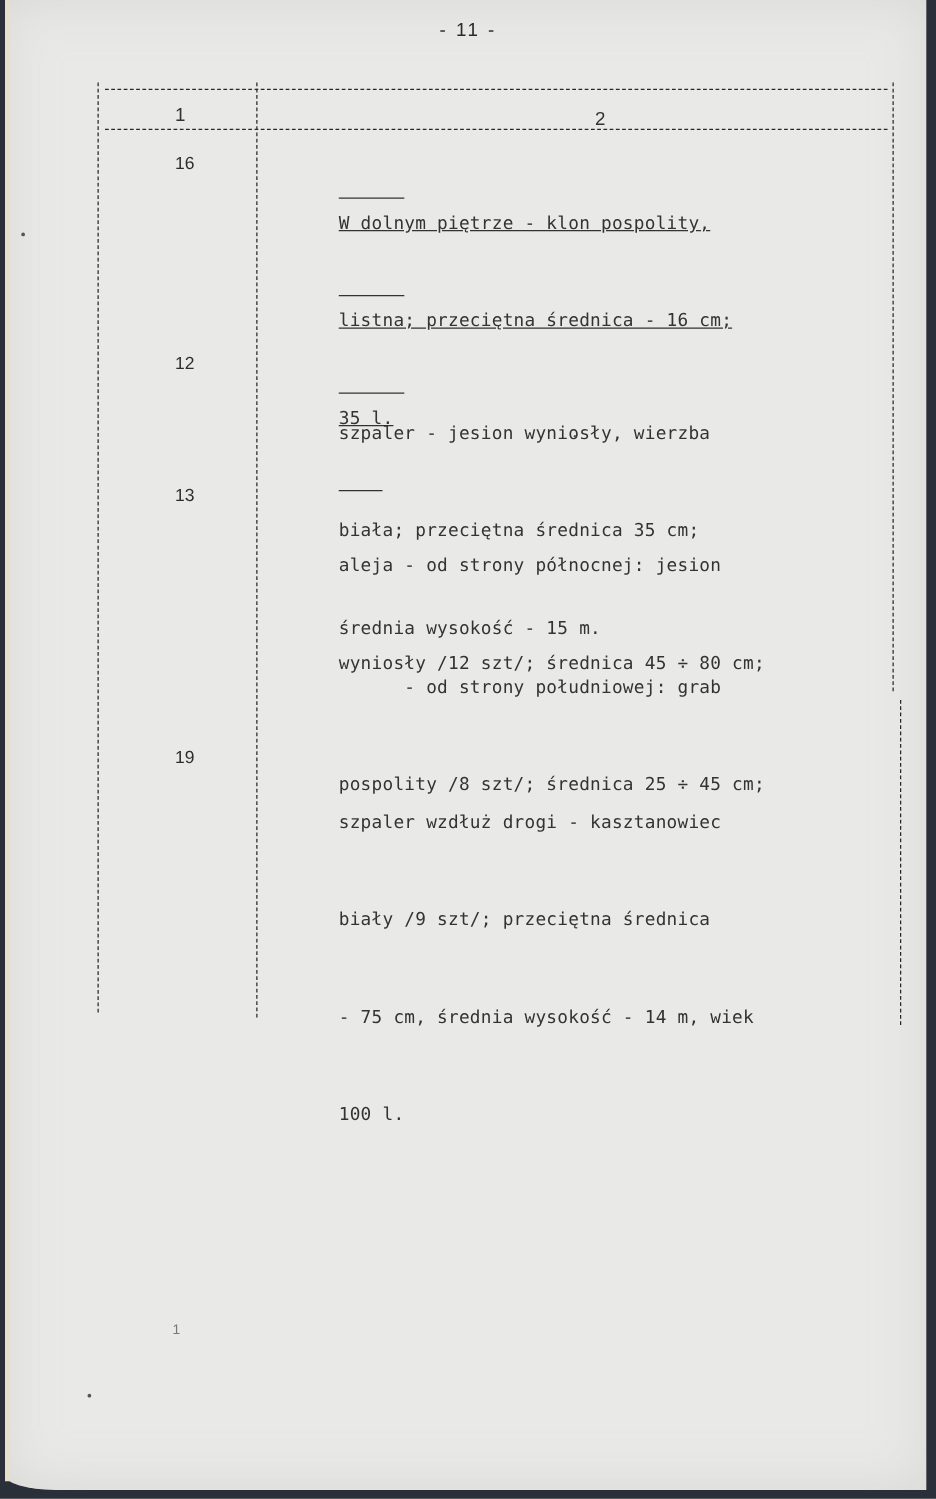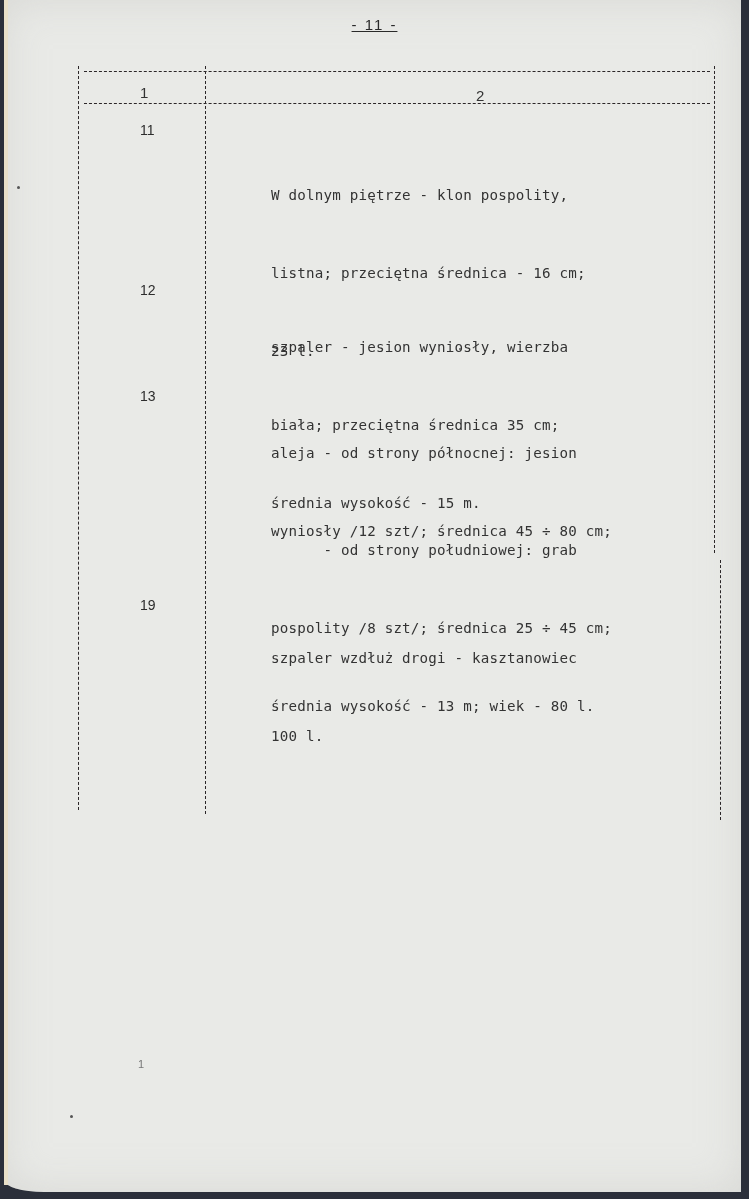--- a/index.html
+++ b/index.html
@@ -35,21 +35,20 @@
     .page-number {
       position: absolute;
       left: 0;
       width: 749px;
       top: 16px;
       text-align: center;
       font-family: "Liberation Sans", "DejaVu Sans", sans-serif;
       font-size: 15px;
       color: #2a2a2a;
       letter-spacing: 2px;
-      text-decoration: underline;
     }
     
     .hline {
       position: absolute;
       height: 0;
       border-top: 1.6px dashed #2b2628;
     }
     .vline {
       position: absolute;
       width: 0;
@@ -108,25 +107,25 @@
   <div class="vline" style="left:205px; top:66px; height:748px;"></div>
 
   <div class="vline" style="left:714px; top:66px; height:487px;"></div>
 
   <div class="vline" style="left:720px; top:560px; height:260px;"></div>
 
   <div class="col-header" style="left:140px; top:84px;">1</div>
   <div class="col-header" style="left:476px; top:87px;">2</div>
 
   <div>
-    <div class="row-num" style="left:140px; top:122px;">11</div>
-    <div class="row-text" style="top:130px;">
+    <div class="row-num" style="left:140px; top:122px;">16</div>
+    <div class="row-text" style="top:114px;text-decoration:underline;">
       <div>W dolnym piętrze - klon pospolity,</div>
       <div>listna; przeciętna średnica - 16 cm;</div>
-      <div>23 l.</div>
+      <div>35 l.</div>
     </div>
   </div>
 
   <div>
     <div class="row-num" style="left:140px; top:282px;">12</div>
     <div class="row-text" style="top:282px;">
       <div>szpaler - jesion wyniosły, wierzba</div>
       <div>biała; przeciętna średnica 35 cm;</div>
       <div>średnia wysokość - 15 m.</div>
     </div>
@@ -134,28 +133,29 @@
 
   <div>
     <div class="row-num" style="left:140px; top:388px;">13</div>
     <div class="row-text" style="top:388px;">
       <div>aleja - od strony północnej: jesion</div>
       <div>wyniosły /12 szt/; średnica 45 ÷ 80 cm;</div>
     </div>
     <div class="row-text" style="top:485px;">
       <div>      - od strony południowej: grab</div>
       <div>pospolity /8 szt/; średnica 25 ÷ 45 cm;</div>
-      <div>średnia wysokość - 13 m; wiek - 80 l.</div>
     </div>
   </div>
 
   <div>
     <div class="row-num" style="left:140px; top:597px;">19</div>
     <div class="row-text" style="top:593px;">
       <div>szpaler wzdłuż drogi - kasztanowiec</div>
+      <div>biały /9 szt/; przeciętna średnica</div>
+      <div>- 75 cm, średnia wysokość - 14 m, wiek</div>
       <div>100 l.</div>
     </div>
   </div>
 </div>
 
 <div class="speck" style="left:17px; top:186px; width:3px; height:3px;"></div>
 <div class="speck" style="left:70px; top:1115px; width:3px; height:3px;"></div>
 <div class="speck" style="left:459px; top:348px; width:2px; height:2px;"></div>
 <div class="pencil-mark" style="left:138px; top:1058px;">1</div>
 

